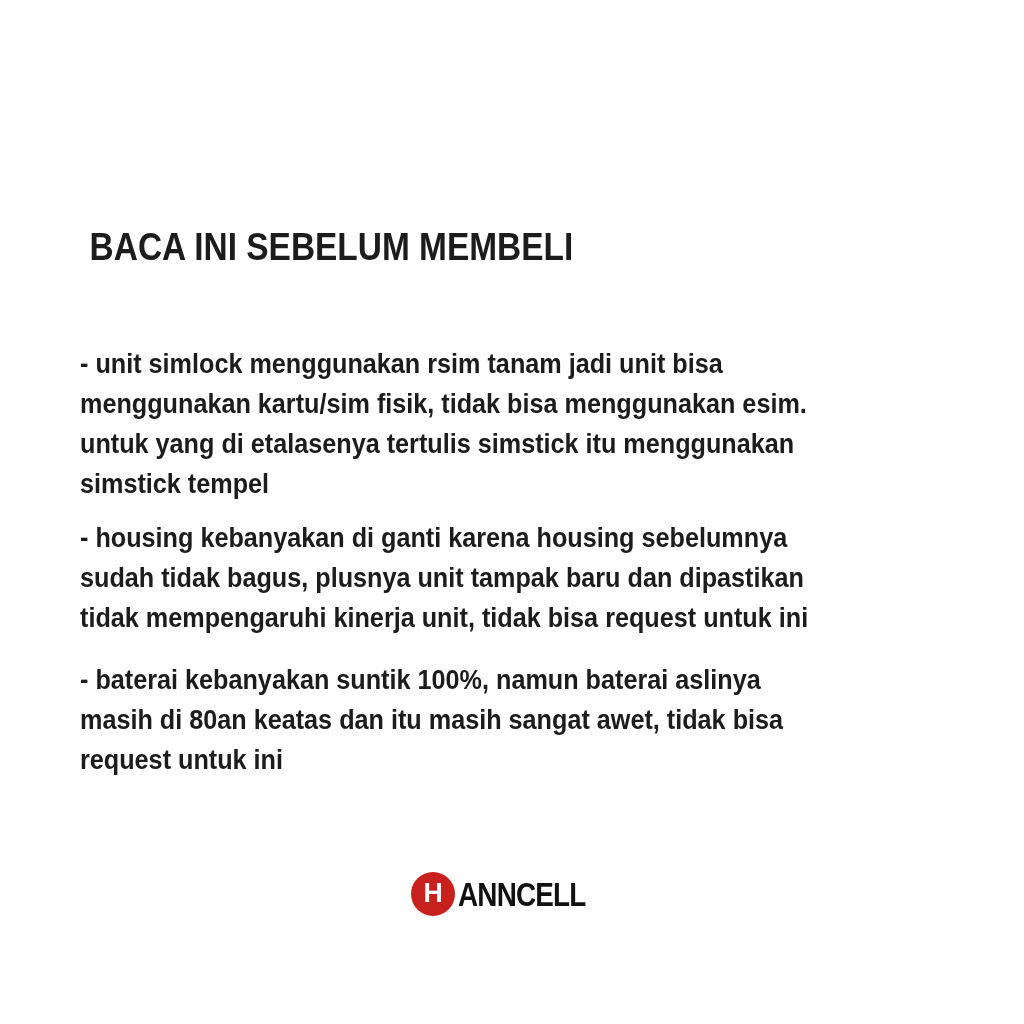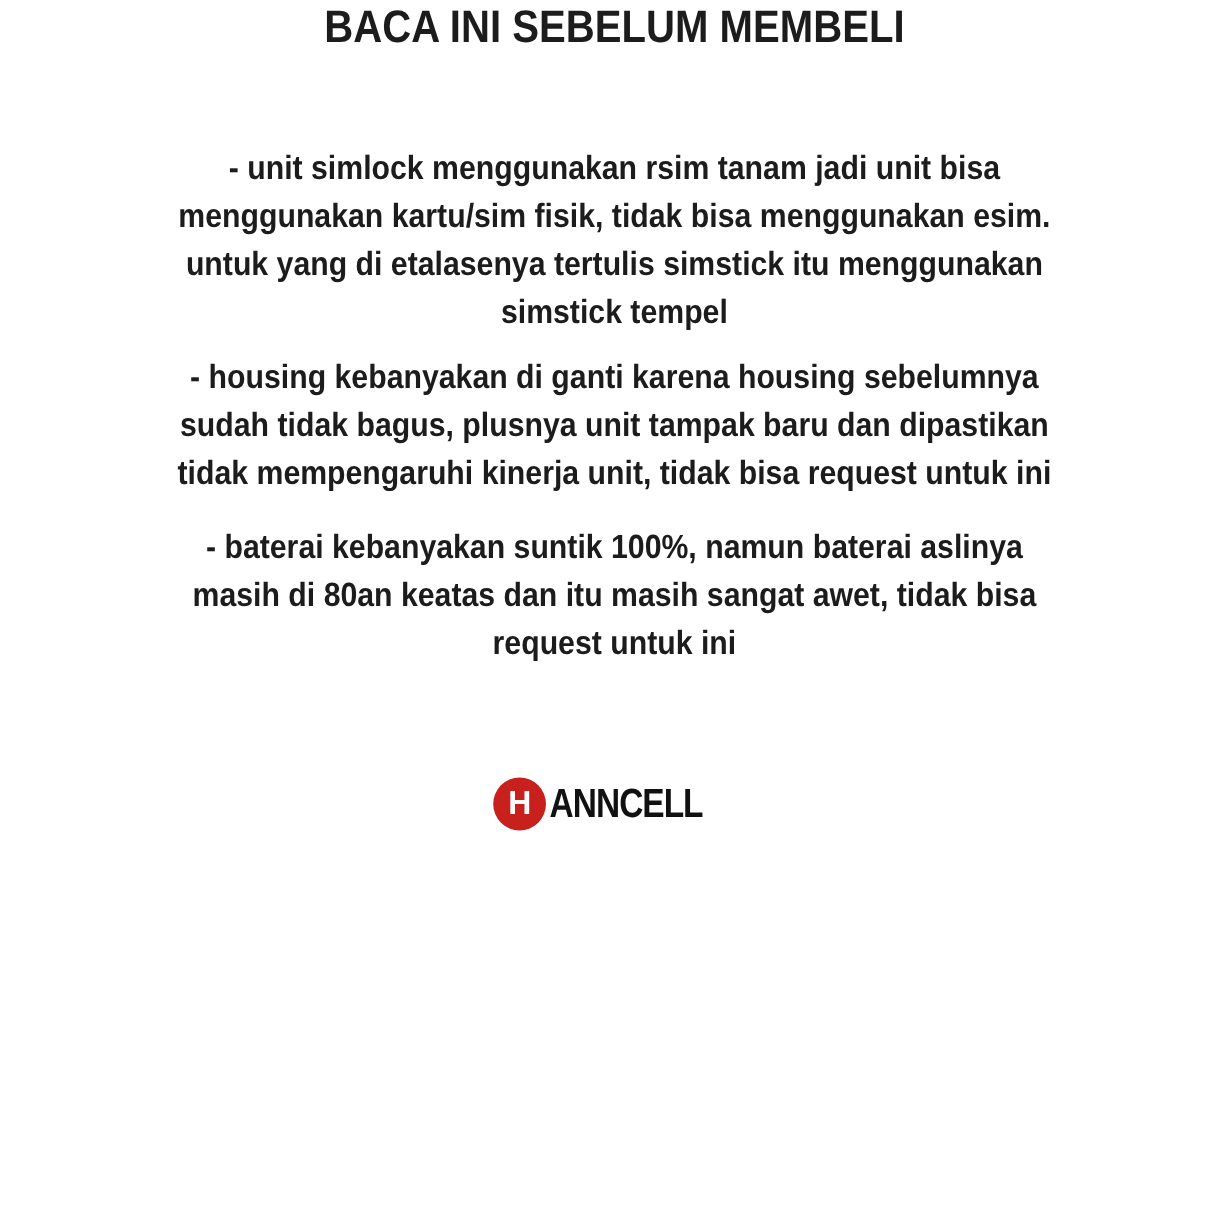--- a/index.html
+++ b/index.html
@@ -10,21 +10,21 @@
     width: 1024px;
     height: 1024px;
     background: #ffffff;
     overflow: hidden;
     font-family: "Liberation Sans", "DejaVu Sans", sans-serif;
     color: #1c1c1c;
   }
   .content {
     width: 960px;
     margin: 0 auto;
-    text-align: center;
+    padding-top: 224px;
   }
   .page-title {
     margin: 0;
     font-size: 38px;
     font-weight: bold;
     line-height: 46px;
     letter-spacing: 0px;
     color: #1c1c1c;
     transform: scaleX(0.88);
     transform-origin: 50% 50%;

